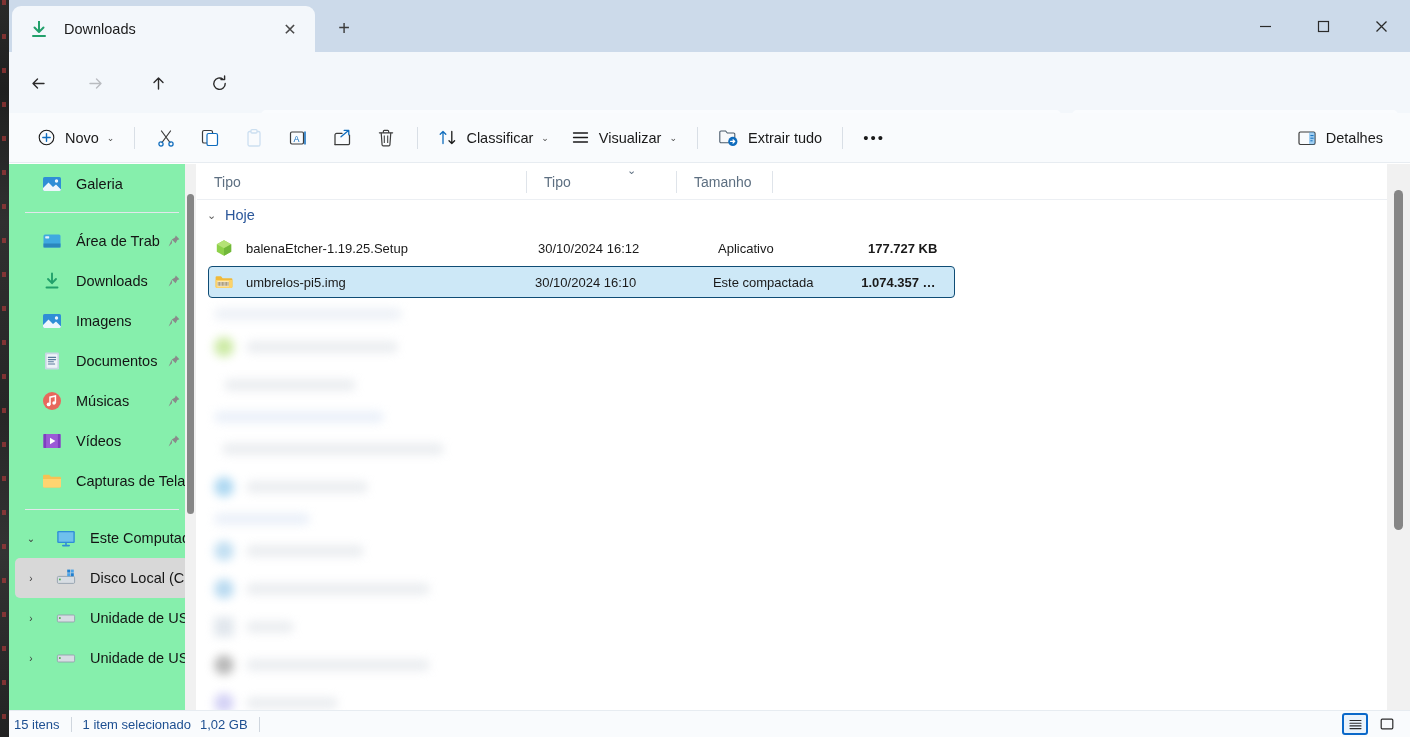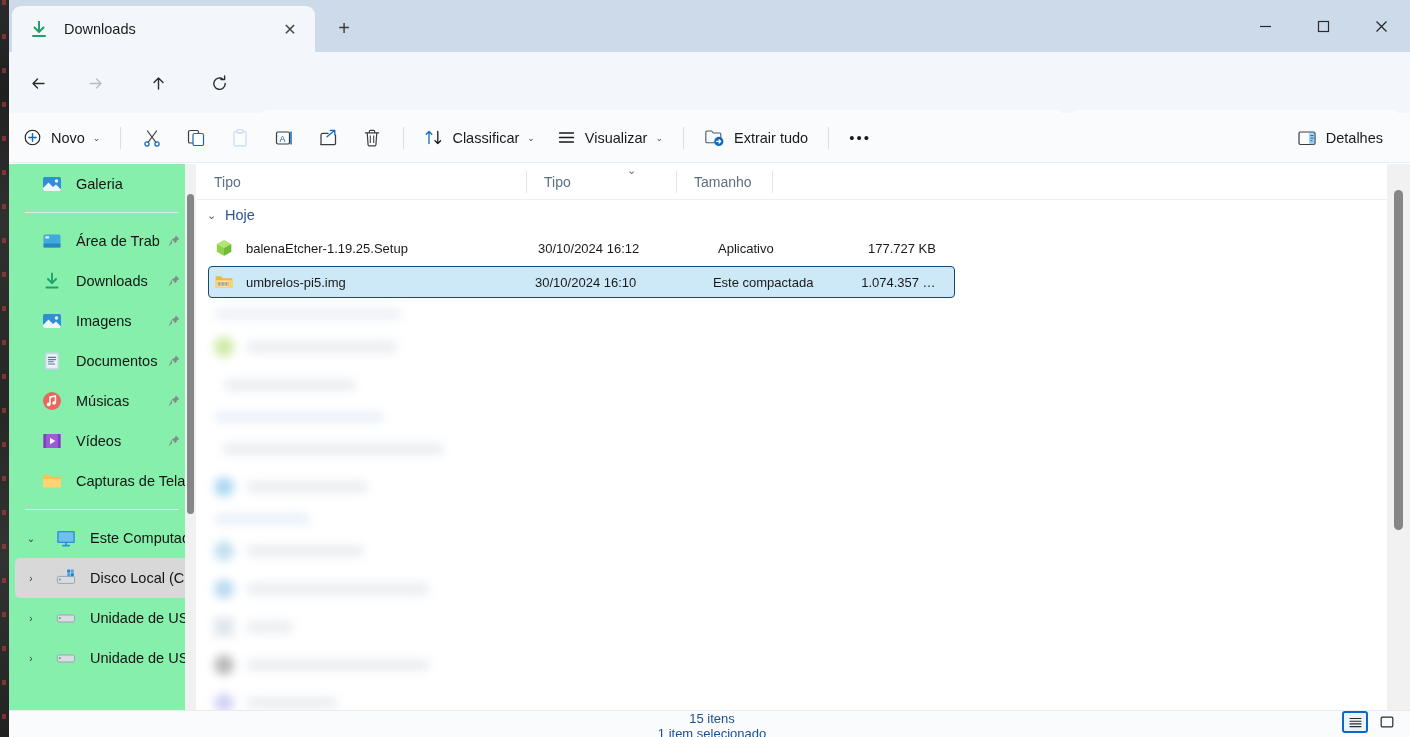--- a/index.html
+++ b/index.html
@@ -104,21 +104,21 @@
   .searchbox input {
     flex: 1 1 auto; border: none; outline: none; background: transparent;
     font-size: 14.5px; color: #1b1b1b; font-family: "Liberation Sans", sans-serif;
   }
   .searchbox input::placeholder { color: #5f5f5f; }
 
   
   .cmdbar {
     position: absolute; left: 0; top: 113px; width: 1410px; height: 50px;
     background: #f9fbfd; border-bottom: 1px solid #e7ecf1;
-    display: flex; align-items: center; padding-left: 12px;
+    display: flex; align-items: center; padding-left: 26px;
   }
   .cmd {
     height: 34px; border-radius: 5px; display: flex; align-items: center;
     padding: 0 9px; margin: 0 2px; cursor: pointer; color: #1a1a1a;
     font-size: 14.5px; white-space: nowrap;
   }
   .cmd.icononly { width: 40px; justify-content: center; padding: 0; }
   .cmd .lbl { margin-left: 9px; }
   .cmd .chev { margin-left: 8px; font-size: 9px; color: #4a4a4a; }
   .cmd.disabled { opacity: .42; cursor: default; }
@@ -196,21 +196,21 @@
   }
   .row.selected {
     background: #cde8f7; border: 1px solid #0f4c75; margin-left: 11px;
     width: 747px;
   }
   .cell { font-size: 13px; color: #1a1a1a; white-space: nowrap; overflow: hidden; }
   .cell-nome { width: 319px; display: flex; align-items: center; padding-left: 6px; }
   .cell-nome .fico { width: 20px; height: 20px; flex: 0 0 auto; margin-right: 12px; position: relative; }
   .cell-data { width: 180px; padding-left: 11px; }
   .cell-tipo { width: 150px; padding-left: 11px; }
-  .cell-tam  { width: 105px; padding-left: 11px; text-align: left; }
+  .cell-tam  { width: 105px; padding-left: 11px; text-align: left; font-weight: bold; }
   .row.selected .cell-nome { padding-left: 5px; }
 
   
   .blurrow {
     height: 38px; display: flex; align-items: center; margin-left: 11px;
     filter: blur(5px); opacity: .62;
   }
   .bl-ico { width: 20px; height: 20px; border-radius: 4px; margin-right: 12px; flex: 0 0 auto; }
   .bl-bar { height: 12px; border-radius: 6px; background: #dfe3e8; }
   .bl-c1 { width: 319px; display: flex; align-items: center; padding-left: 6px; }
@@ -224,21 +224,21 @@
   }
   .fp-thumb {
     position: absolute; left: 7px; top: 26px; width: 9px; height: 340px;
     background: #868686; border-radius: 5px;
   }
 
   
   .statusbar {
     position: absolute; left: 0; top: 710px; width: 1410px; height: 27px;
     background: #f9fbfd; border-top: 1px solid #e7ecf1;
-    display: flex; align-items: center; padding-left: 14px; flex-direction: column;
+    display: flex; align-items: center; padding-left: 14px;
   }
   .st-txt { font-size: 13px; color: #1d4f91; }
   .st-sep { width: 1px; height: 15px; background: #cfd6de; margin: 0 11px; }
   .viewbtns { position: absolute; right: 10px; display: flex; gap: 6px; }
   .vbtn {
     width: 26px; height: 22px; display: flex; align-items: center; justify-content: center;
     border-radius: 3px; cursor: pointer; color: #2b2b2b;
   }
   .vbtn.active { border: 2px solid #0a68c9; background: #eaf3fc; }
 

